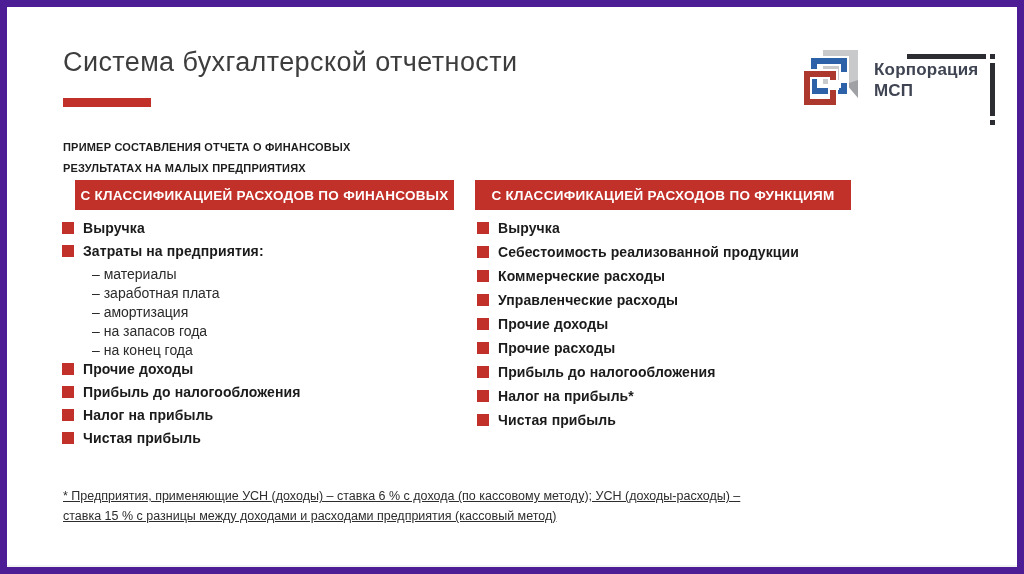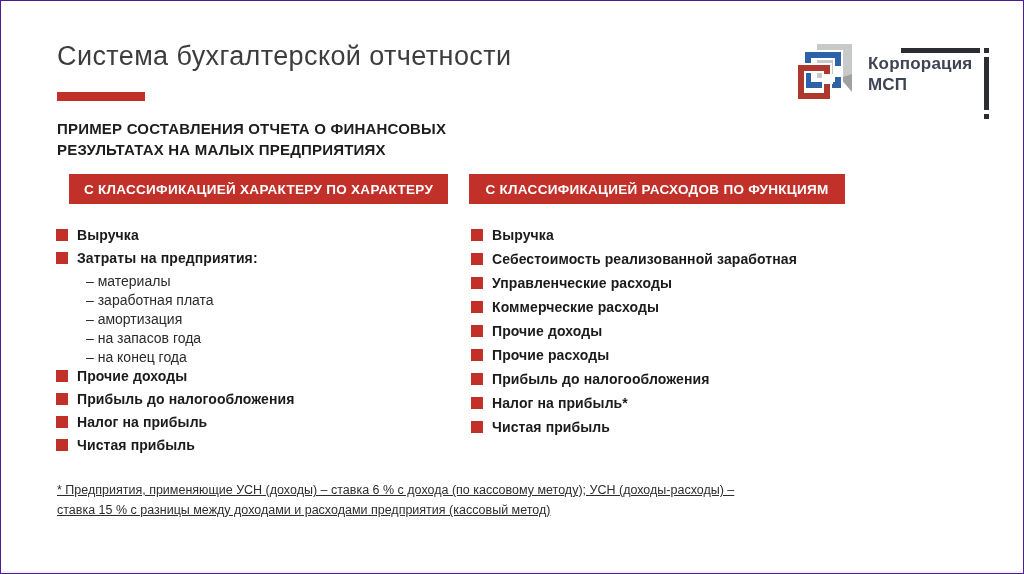--- a/index.html
+++ b/index.html
@@ -1,34 +1,34 @@
 <!DOCTYPE html>
 <html lang="ru" style="--accent-red: #C2302A; --logo-blue: #2E62A8; --logo-red: #AD382E; --logo-gray: #C8C9CB; --frame-dark: #2C2D33; --title-gray: #3D3D3D;"><head>
 <meta charset="utf-8">
 <style>
   html,body { margin:0; padding:0; background:#ffffff; }
   .slide {
     position:relative; width:1024px; height:574px; background:#ffffff;
     font-family:"Liberation Sans", sans-serif; overflow:hidden;
-    box-sizing:border-box; border:1px solid #4c1d95;
+    box-sizing:border-box; border:7px solid #4c1d95;
   }
   .slide::after{ content:""; position:absolute; left:0; right:0; bottom:0; height:2px; background:#f3f3f3; }
 
   
   .page-title{
     position:absolute; left:56px; top:40px; margin:0;
     font-size:27px; font-weight:400; letter-spacing:0.4px; color:var(--title-gray,#3d3d3d);
   }
   .accent-bar{
     position:absolute; left:56px; top:91px; width:88px; height:9px;
     background:var(--accent-red,#C2302A);
   }
   .subtitle{
-    position:absolute; left:56px; top:117px;
-    font-size:15px; font-weight:700; color:#1d1d1d; line-height:21px; letter-spacing:0.2px;
+    position:absolute; left:56px; top:130px;
+    font-size:11px; font-weight:700; color:#1d1d1d; line-height:21px; letter-spacing:0.2px;
   }
 
   
   .brand{ position:absolute; left:795px; top:42px; display:flex; align-items:flex-start; }
   .brand svg{ display:block; }
   .brand-text{
     margin:10px 0 0 10px; font-size:17px; font-weight:700; color:#3f4453; line-height:21px; letter-spacing:0.2px;
   }
 
   
@@ -41,21 +41,21 @@
   
   .column{ position:absolute; top:173px; }
   .col-left { left:55px;  width:395px; }
   .col-right{ left:468px; width:376px; }
   .band{
     height:30px; background:var(--accent-red,#C2302A); color:#ffffff;
     display:flex; align-items:center; justify-content:center;
     font-size:13.5px; font-weight:700; letter-spacing:0.3px; white-space:nowrap;
   }
   .col-left .band{ margin-left:13px; width:379px; box-sizing:border-box; }
-  .col-items{ margin-top:22px; }
+  .col-items{ margin-top:9px; }
   .row{ display:flex; align-items:flex-start; }
   .row-text{ font-size:14px; line-height:19px; color:#1e1e1e; max-width:308px; }
   .row-text b{ font-weight:700; color:#1b1b1b; letter-spacing:0.1px; }
   .row-text .rest{ font-weight:400; color:#333333; }
   .bullet{
     flex:none; width:12px; height:12px; margin:3px 9px 0 0;
     background:var(--accent-red,#C2302A);
   }
   .col-left  .row-bullet{ margin-bottom:4px; }
   .col-right .row-bullet{ margin-bottom:5px; }
@@ -100,21 +100,21 @@
 
   <div class="corner">
     <span class="c-h"></span>
     <span class="c-dot-top"></span>
     <span class="c-v"></span>
     <span class="c-dot-bottom"></span>
   </div>
 
   <section class="column col-left">
     <header class="band">
-      <span>С КЛАССИФИКАЦИЕЙ ХАРАКТЕРУ ПО ХАРАКТЕРУ</span>
+      <span>С КЛАССИФИКАЦИЕЙ РАСХОДОВ ПО ФИНАНСОВЫХ</span>
     </header>
     <div class="col-items">
         <div class="row row-bullet">
           <span class="bullet"></span>
           <span class="row-text"><b>Выручка</b></span>
         </div>
         <div class="row row-bullet">
           <span class="bullet"></span>
           <span class="row-text"><b>Затраты на предприятия:</b></span>
         </div>
@@ -156,29 +156,29 @@
     <header class="band">
       <span>С КЛАССИФИКАЦИЕЙ РАСХОДОВ ПО ФУНКЦИЯМ</span>
     </header>
     <div class="col-items">
         <div class="row row-bullet">
           <span class="bullet"></span>
           <span class="row-text"><b>Выручка</b></span>
         </div>
         <div class="row row-bullet">
           <span class="bullet"></span>
-          <span class="row-text"><b>Себестоимость реализованной заработная</b></span>
+          <span class="row-text"><b>Себестоимость реализованной продукции</b></span>
+        </div>
+        <div class="row row-bullet">
+          <span class="bullet"></span>
+          <span class="row-text"><b>Коммерческие расходы</b></span>
         </div>
         <div class="row row-bullet">
           <span class="bullet"></span>
           <span class="row-text"><b>Управленческие расходы</b></span>
-        </div>
-        <div class="row row-bullet">
-          <span class="bullet"></span>
-          <span class="row-text"><b>Коммерческие расходы</b></span>
         </div>
         <div class="row row-bullet">
           <span class="bullet"></span>
           <span class="row-text"><b>Прочие доходы</b></span>
         </div>
         <div class="row row-bullet">
           <span class="bullet"></span>
           <span class="row-text"><b>Прочие расходы</b></span>
         </div>
         <div class="row row-bullet">

